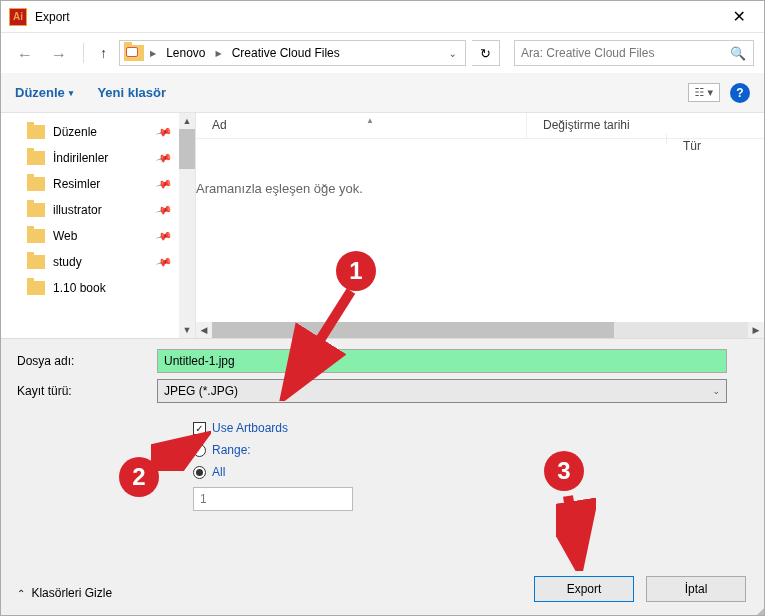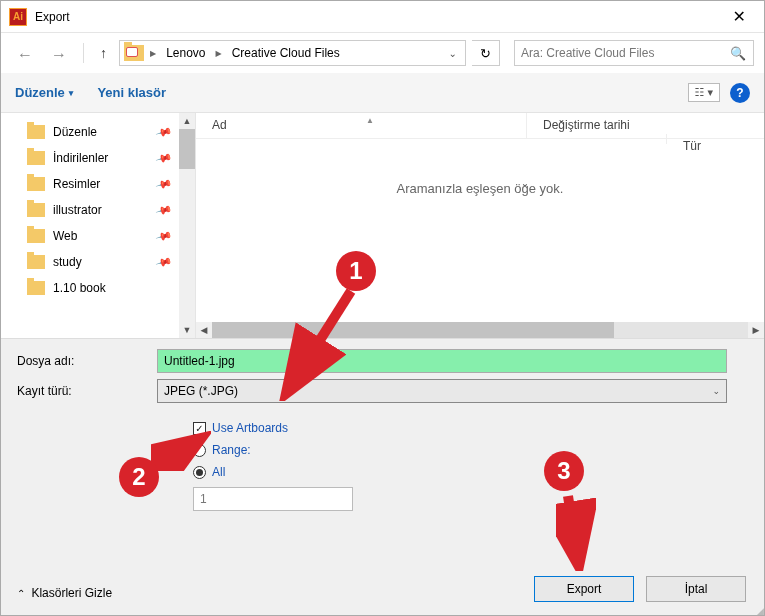--- a/index.html
+++ b/index.html
@@ -43,21 +43,21 @@
 .sb-item { display: flex; align-items: center; gap: 8px; font-size: 12px; padding: 6px 0; }
 .folder-icon { width: 18px; height: 14px; background: #f4c968; position: relative; }
 .folder-icon::before { content: ""; position: absolute; top: -3px; left: 0; width: 7px; height: 3px; background: #f4c968; }
 .pin { margin-left: auto; margin-right: 24px; color: #888; font-size: 11px; transform: rotate(30deg); }
 
 .content { flex: 1; position: relative; }
 .col-headers { display: flex; height: 26px; border-bottom: 1px solid #eee; font-size: 12px; color: #444; }
 .col { padding: 5px 16px; }
 .col-name { width: 330px; } .col-mod { width: 140px; border-left: 1px solid #eee;} .col-type { border-left:1px solid #eee;margin-top:21px;}
 .col-sort { font-size:8px; color:#888; position:absolute; left: 170px; top:3px;}
-.empty-msg { text-align: center; color: #666; font-size: 13px; margin-top: 42px; }
+.empty-msg { color: #666; font-size: 13px; margin-top: 42px; }
 .h-scroll { position:absolute; bottom:0; left:0; right:0; height:16px; display:flex; align-items:center; background:#f0f0f0;}
 .h-scroll-btn { width:16px; height:16px; background:#f0f0f0; display:flex; align-items:center; justify-content:center; font-size:9px; color:#555;}
 .h-track { flex:1; height:16px; background:#e4e4e4;}
 .h-thumb { width:75%; height:16px; background:#c2c2c2;}
 
 .bottom { background: #f0f0f0; border-top: 1px solid #ddd; padding: 10px 16px 10px 16px; height: 278px; position: relative; }
 .form-row { display: flex; align-items: center; margin-bottom: 6px; }
 .form-label { width: 140px; text-align: left; padding-right: 8px; font-size: 12px; }
 .form-input { flex: 1; max-width: 570px; height: 24px; border: 1px solid #aaa; background: #86efac; font-size: 12px; padding: 0 6px; }
 .form-select { flex: 1; max-width: 570px; height: 24px; border: 1px solid #888; background: #e8e8e8; font-size: 12px; padding: 0 6px; display:flex; align-items:center; }

